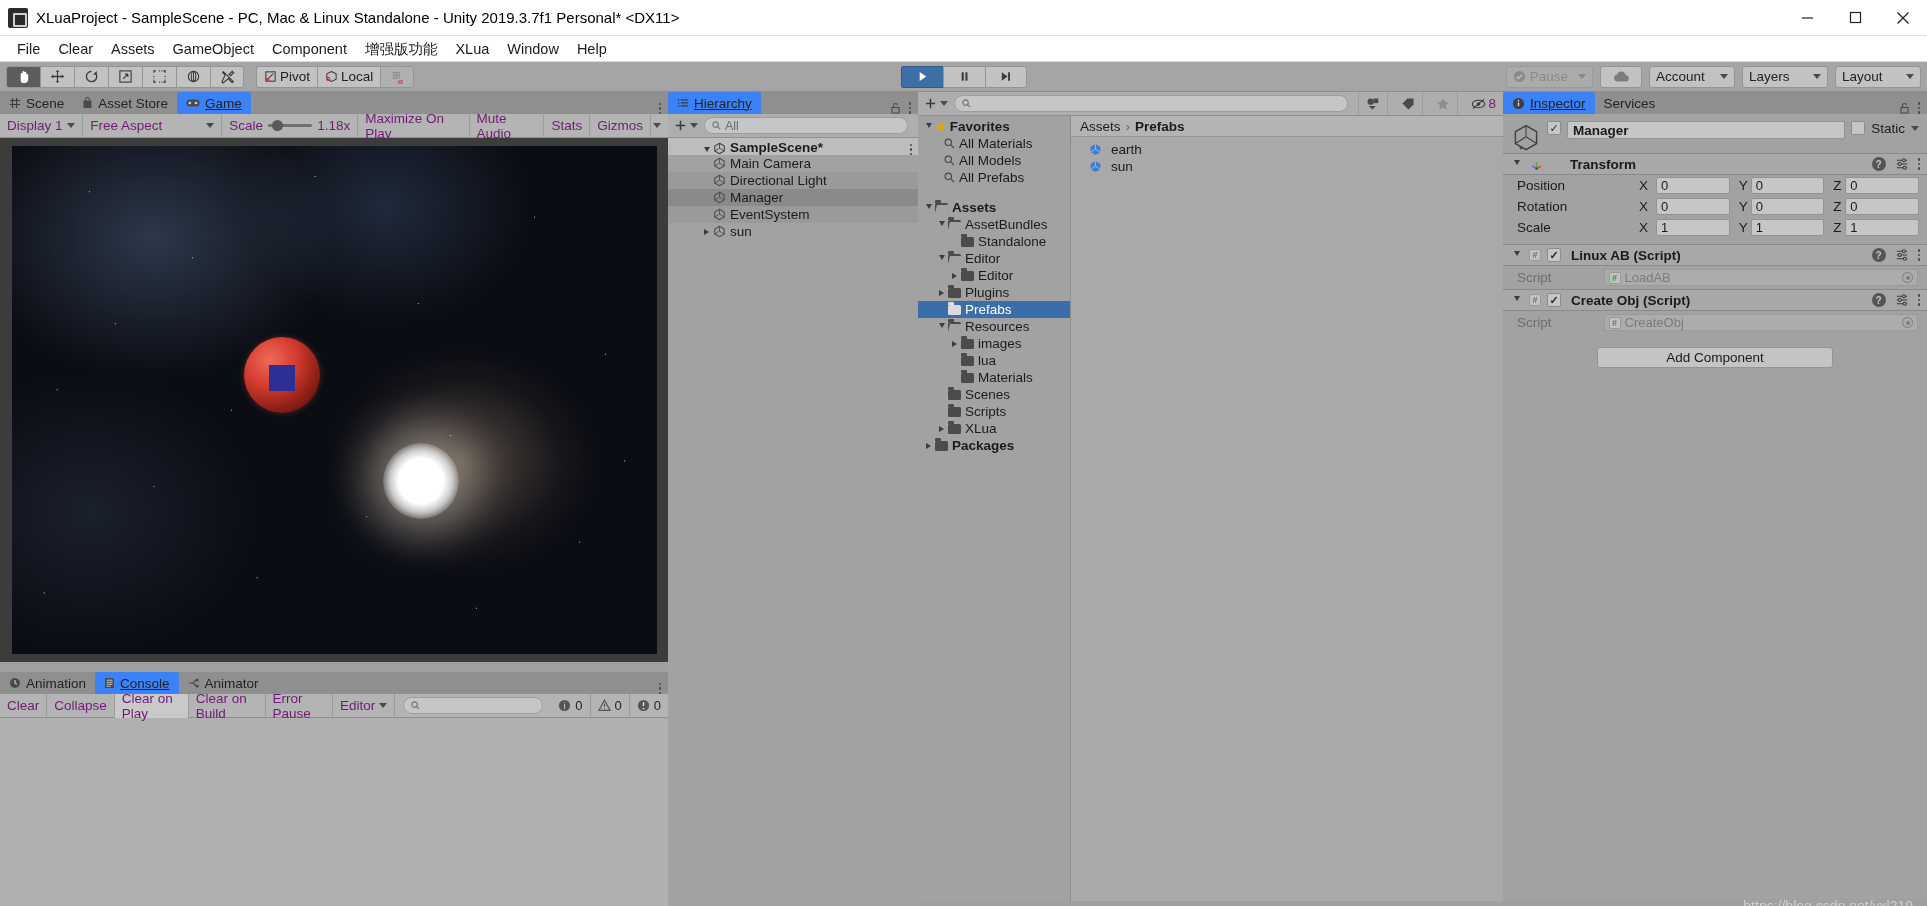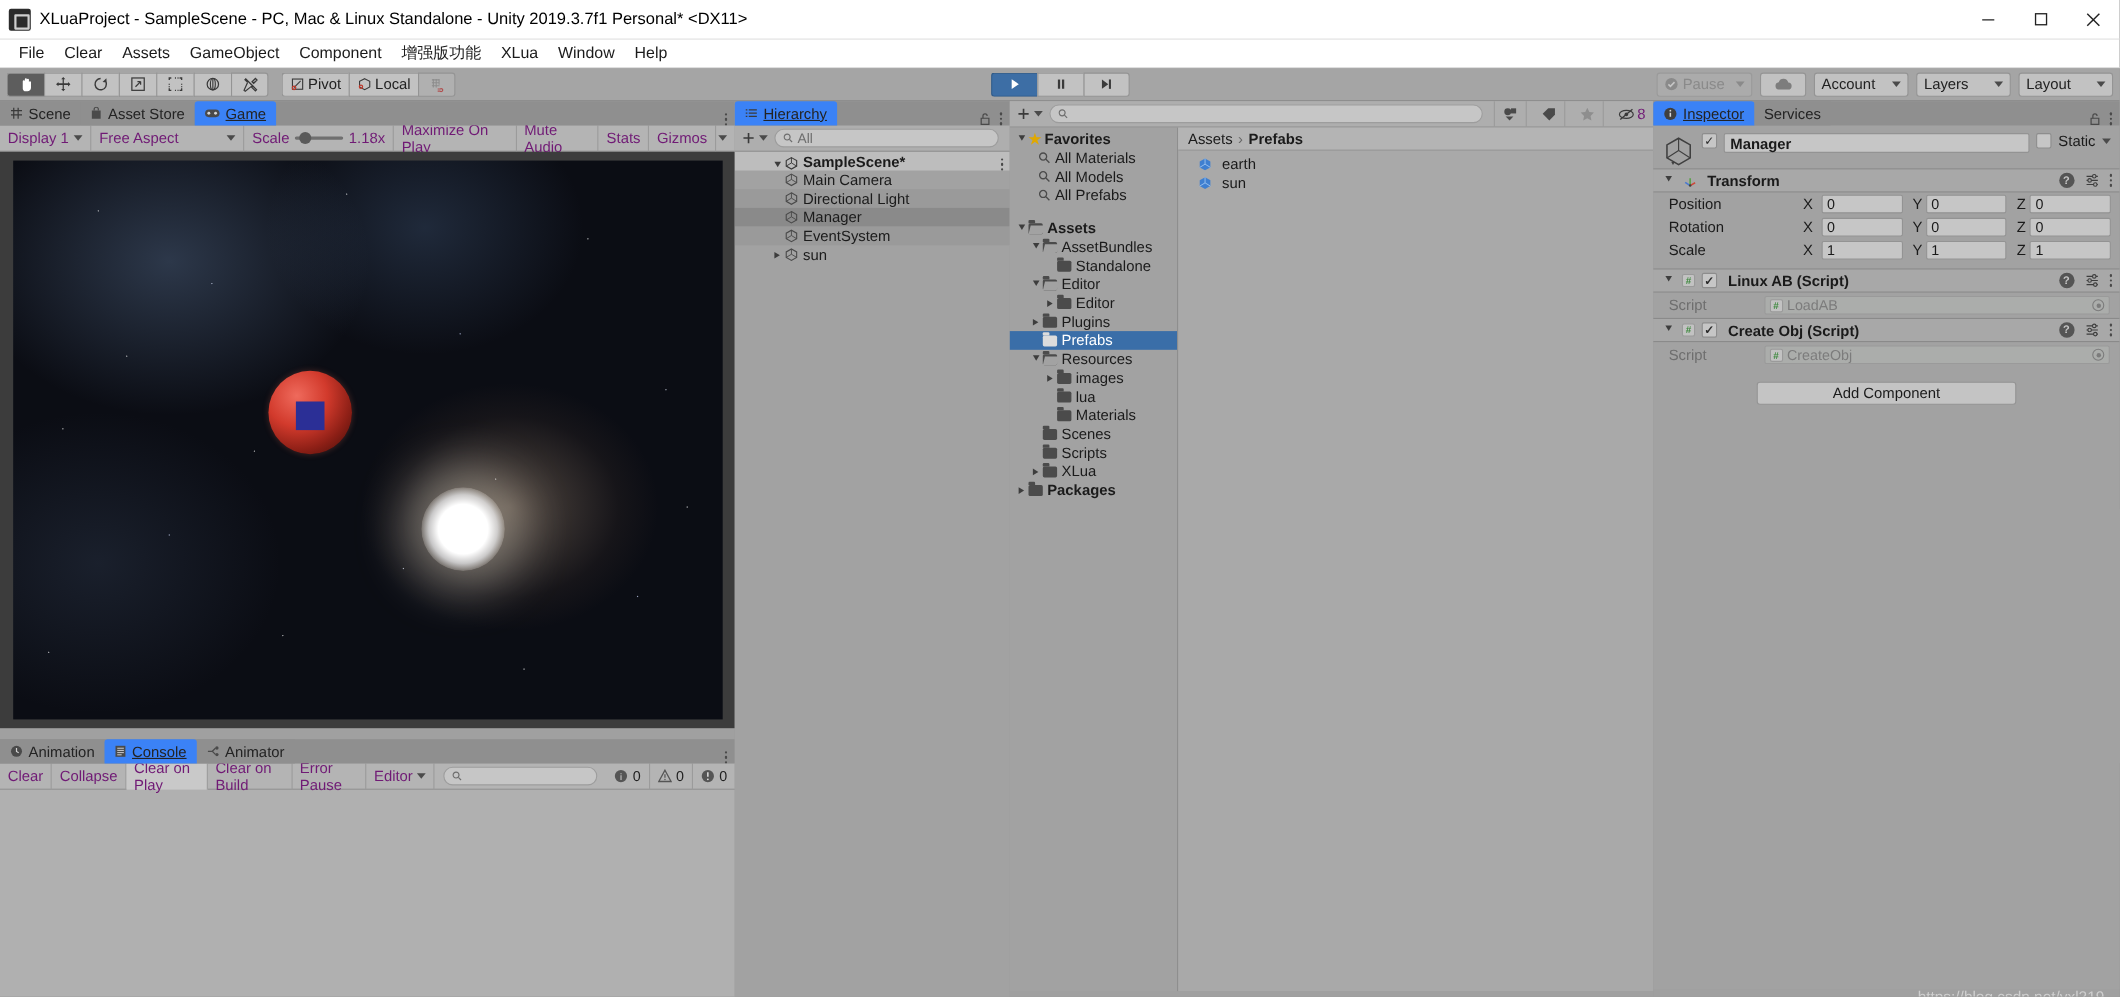--- a/index.html
+++ b/index.html
@@ -898,21 +898,21 @@
       <div class="comp-header">
         <span class="arrow open">
             <i></i>
           </span>
         <svg width="15" height="15" viewBox="0 0 16 16">
             <path d="M8 12.5V5.4" stroke="#5aa24a" stroke-width="1.6"></path>
             <path d="M8 12.5L3.2 9.4" stroke="#4a7ad0" stroke-width="1.6"></path>
             <path d="M8 12.5l4.8-2.8" stroke="#cc4a3a" stroke-width="1.6"></path>
             <circle cx="8" cy="12.5" r="1.2" fill="#3f3f3f"></circle>
           </svg>
-        <span style="margin-left:2px">Transform</span>
+        <span style="margin-left:20px">Transform</span>
         <span class="comp-right">
           <span class="qmark">?</span>
           <svg width="14" height="14" viewBox="0 0 15 15">
               <path d="M2 3.5h11M2 7.5h11M2 11.5h11" stroke="#3d3d3d" stroke-width="1.2"></path>
               <circle cx="9.5" cy="3.5" r="1.7" fill="#a8a8a8" stroke="#3d3d3d" stroke-width="1.1"></circle>
               <circle cx="5" cy="7.5" r="1.7" fill="#a8a8a8" stroke="#3d3d3d" stroke-width="1.1"></circle>
               <circle cx="10.5" cy="11.5" r="1.7" fill="#a8a8a8" stroke="#3d3d3d" stroke-width="1.1"></circle>
             </svg>
           <span class="kebab">
               <i></i>

